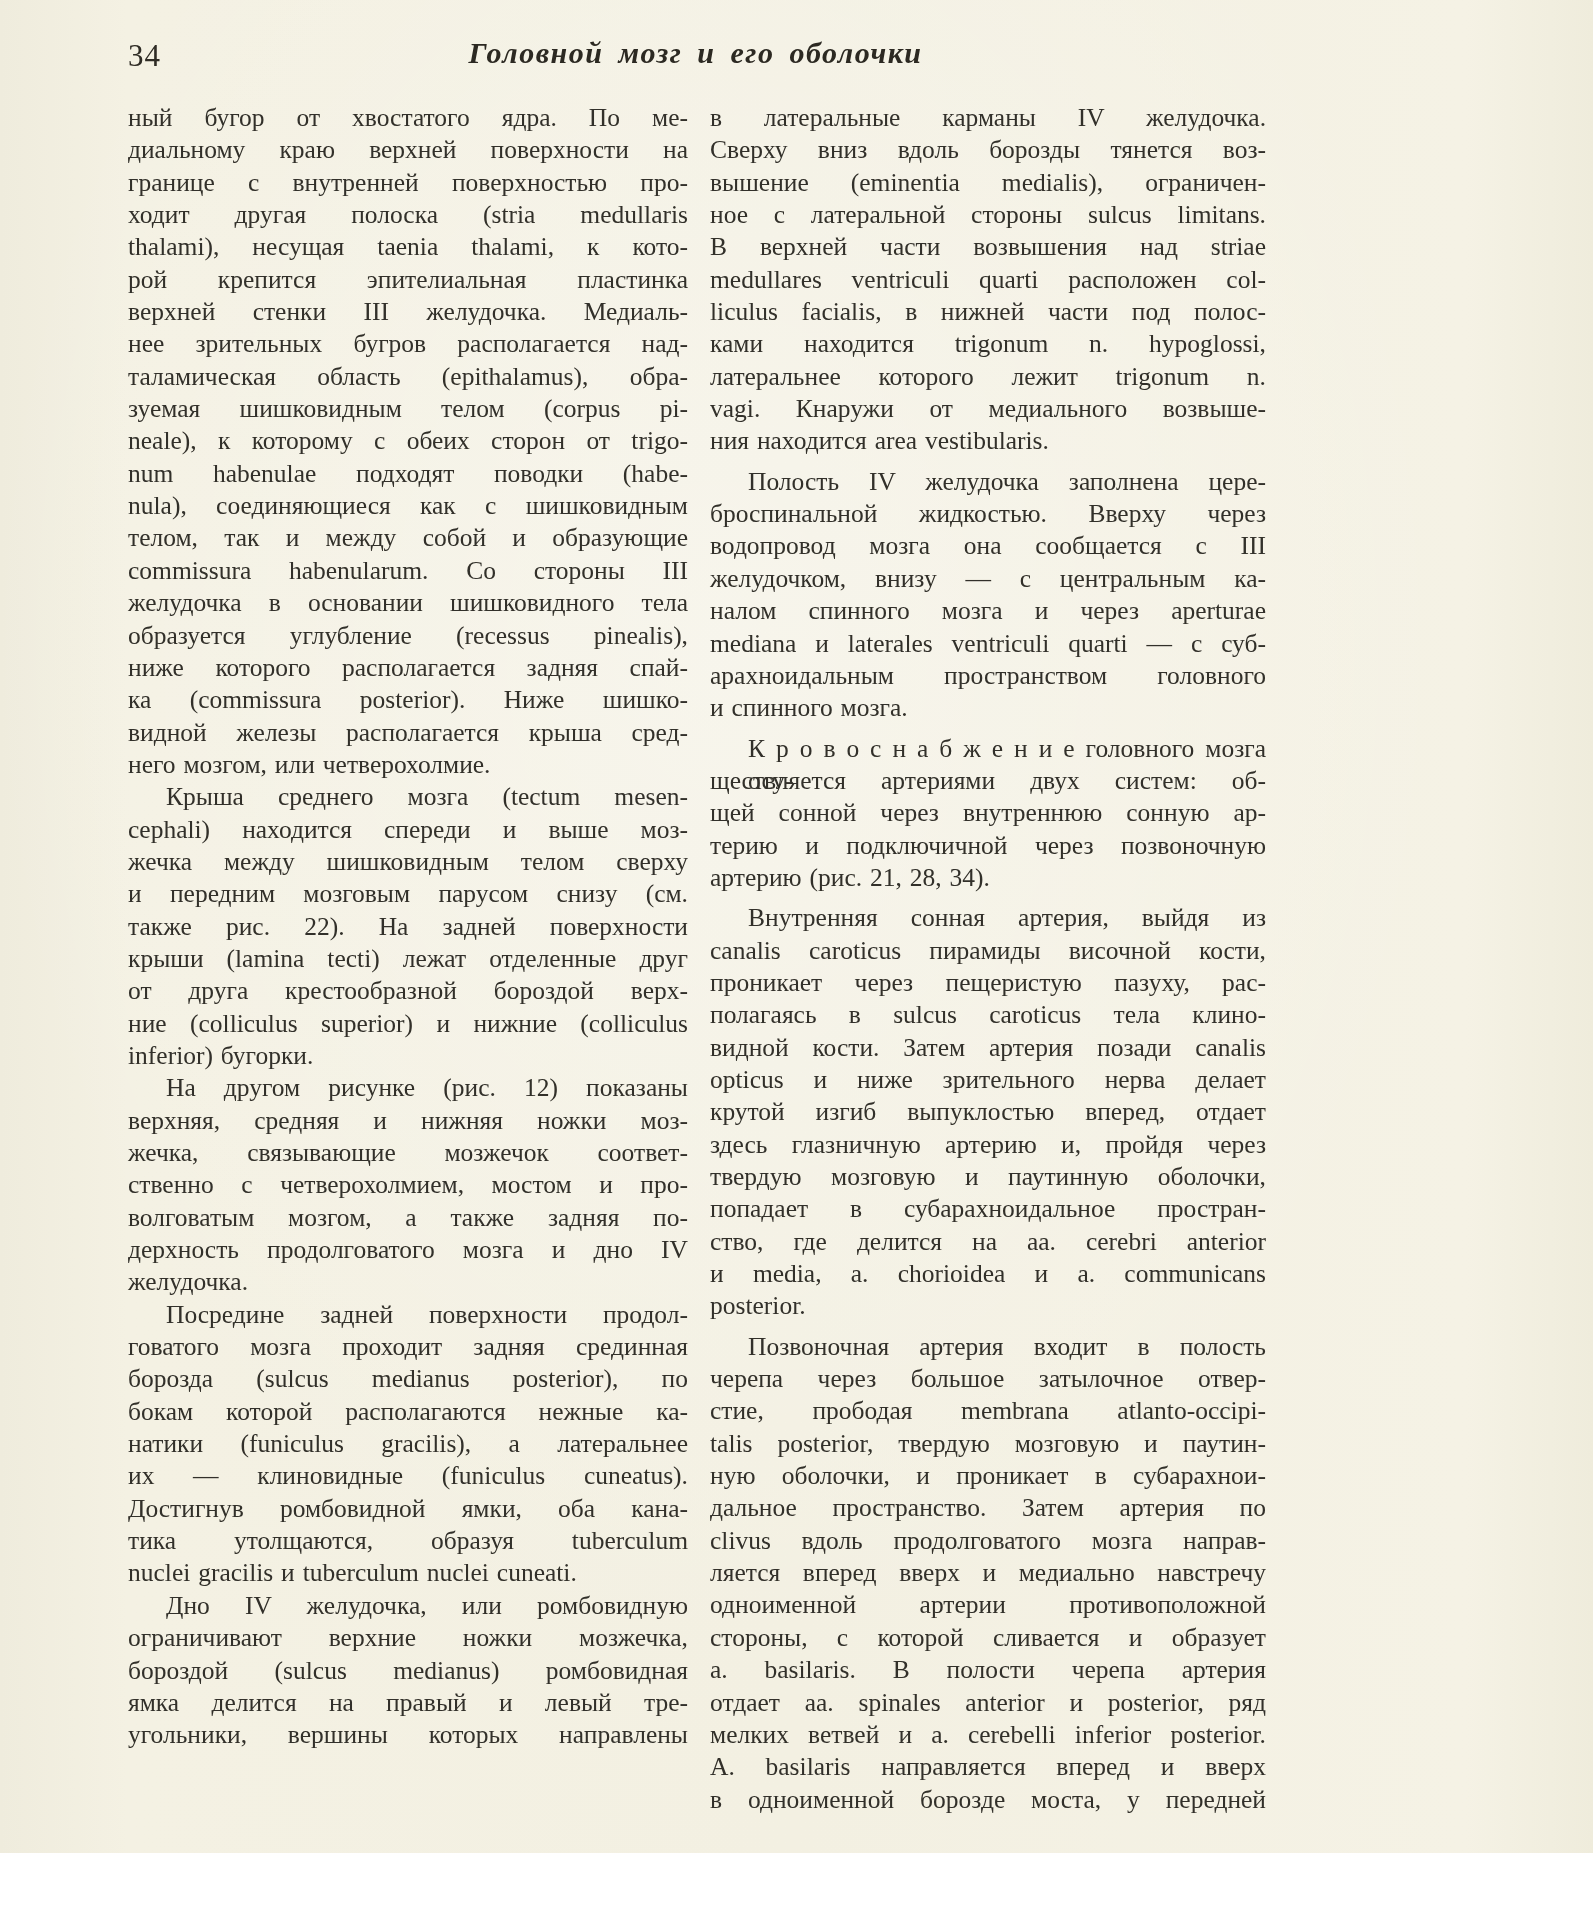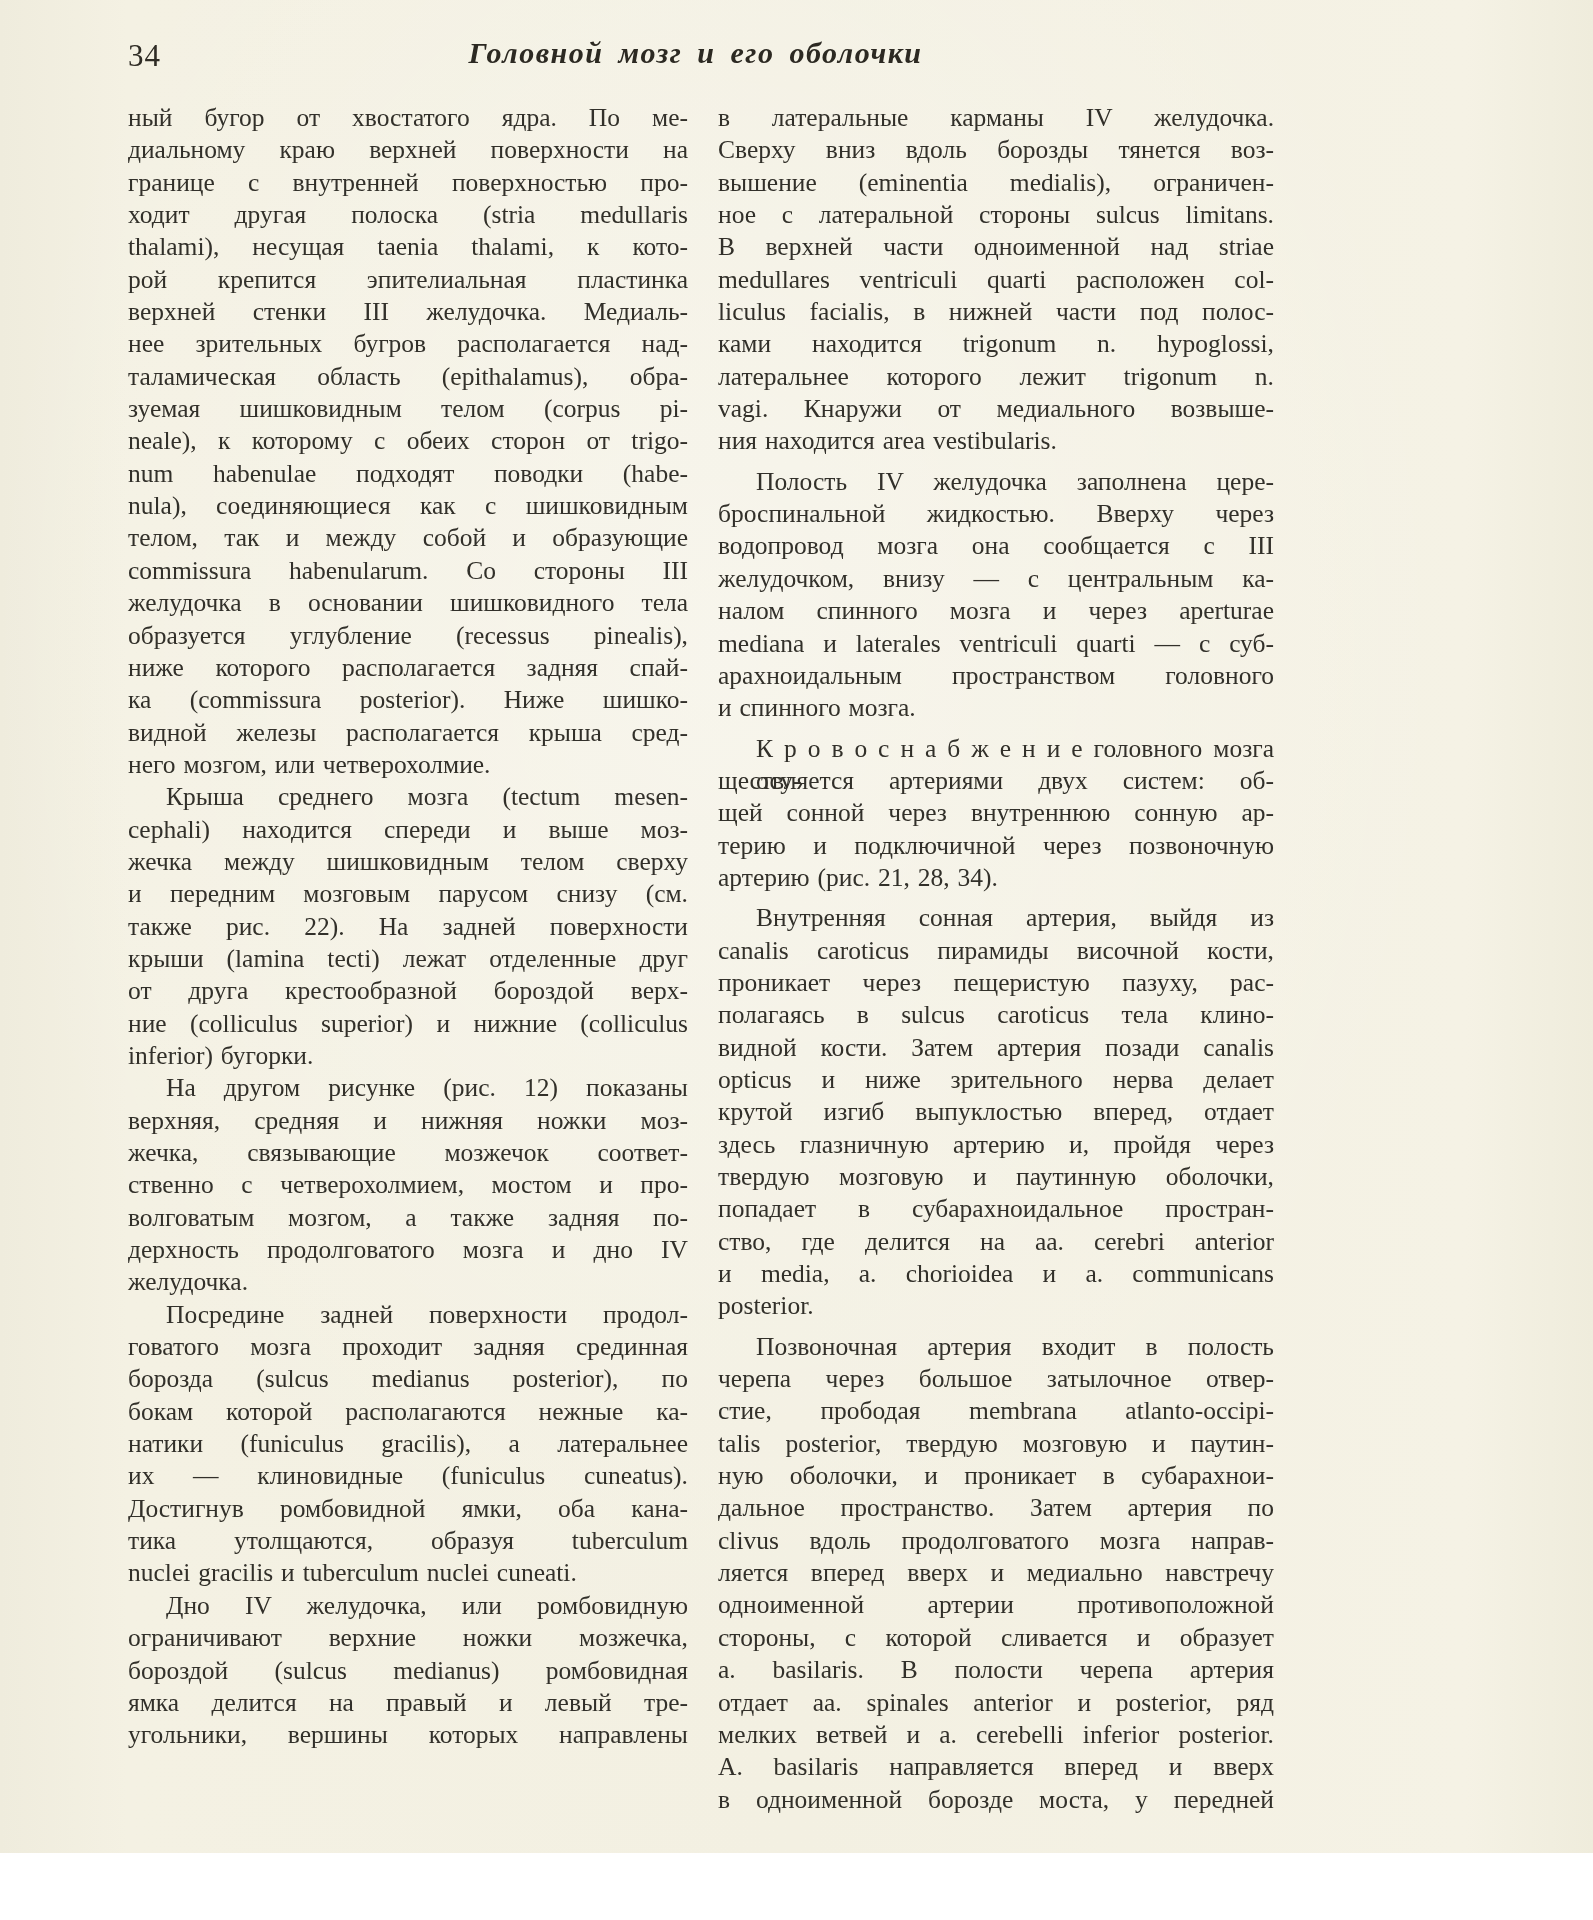--- a/index.html
+++ b/index.html
@@ -54,21 +54,21 @@
     top: 102px;
     left: 0;
     width: 1593px;
     color: #32302a;
   }
   .column {
     position: absolute;
     top: 0;
   }
   .col-left  { left: 128px; width: 560px; }
-  .col-right { left: 710px; width: 556px; margin-left: 8px; }
+  .col-right { left: 710px; width: 556px; }
   .paragraph { margin: 0; }
   .col-right .paragraph + .paragraph { margin-top: 8px; }
   .line {
     font-size: 25.5px;
     line-height: 32.35px;
     height: 32.35px;
     text-align: justify;
     text-align-last: justify;
     word-spacing: 1.5px;
     white-space: normal;
@@ -150,21 +150,21 @@
           <div class="line">ямка делится на правый и левый тре-</div>
           <div class="line">угольники, вершины которых направлены</div>
         </div>
       </div>
     <div class="column col-right">
         <div class="paragraph">
           <div class="line">в латеральные карманы IV желудочка.</div>
           <div class="line">Сверху вниз вдоль борозды тянется воз-</div>
           <div class="line">вышение (eminentia medialis), ограничен-</div>
           <div class="line">ное с латеральной стороны sulcus limitans.</div>
-          <div class="line">В верхней части одноименной над striae</div>
+          <div class="line">В верхней части возвышения над striae</div>
           <div class="line">medullares ventriculi quarti расположен col-</div>
           <div class="line">liculus facialis, в нижней части под полос-</div>
           <div class="line">ками находится trigonum n. hypoglossi,</div>
           <div class="line">латеральнее которого лежит trigonum n.</div>
           <div class="line">vagi. Кнаружи от медиального возвыше-</div>
           <div class="line line-end">ния находится area vestibularis.</div>
         </div>
         <div class="paragraph indent">
           <div class="line">Полость IV желудочка заполнена цере-</div>
           <div class="line">броспинальной жидкостью. Вверху через</div>

